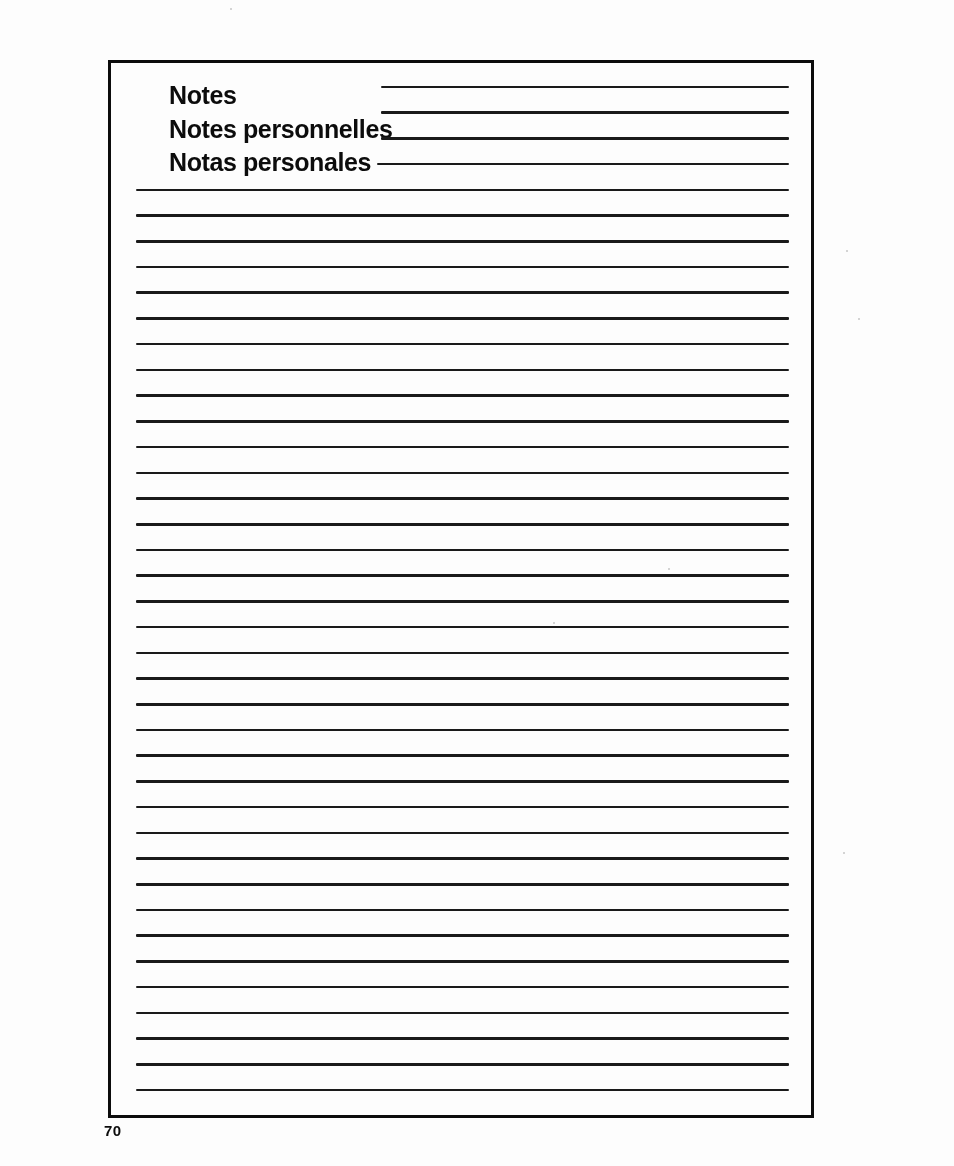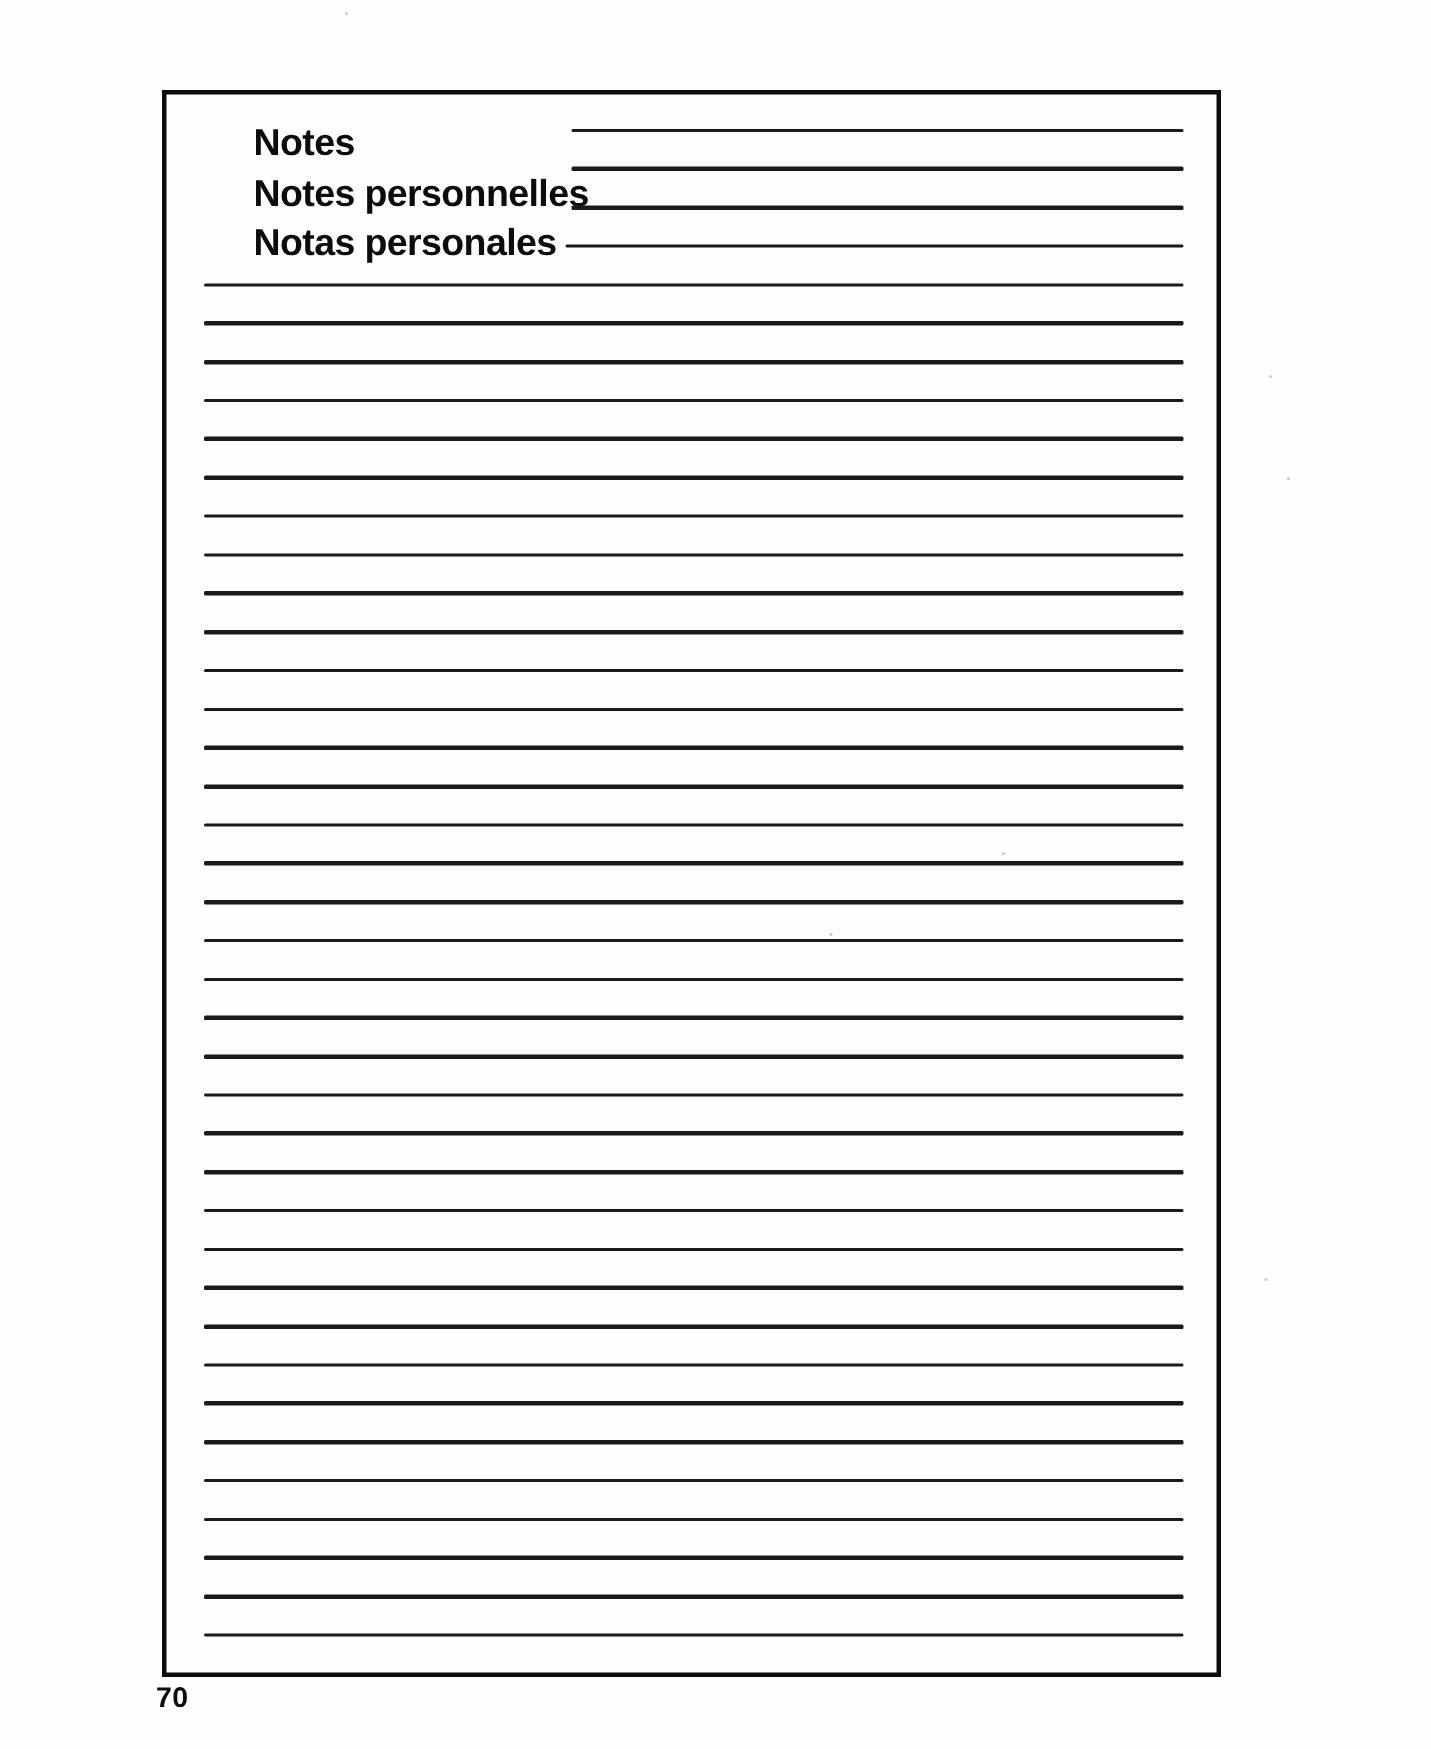--- a/index.html
+++ b/index.html
@@ -49,21 +49,21 @@
     height: 2.6px;
     background: var(--rule);
     border-radius: 1px;
   }
   .page-number {
     position: absolute;
     left: 104px;
     top: 1122px;
     color: var(--ink);
     font-weight: bold;
-    font-size: 19px;
+    font-size: 15px;
     letter-spacing: 0.3px;
     text-align: right;
   }
   
   .speck {
     position: absolute;
     background: #9a9a9a;
     width: 2px;
     height: 2px;
     border-radius: 50%;

